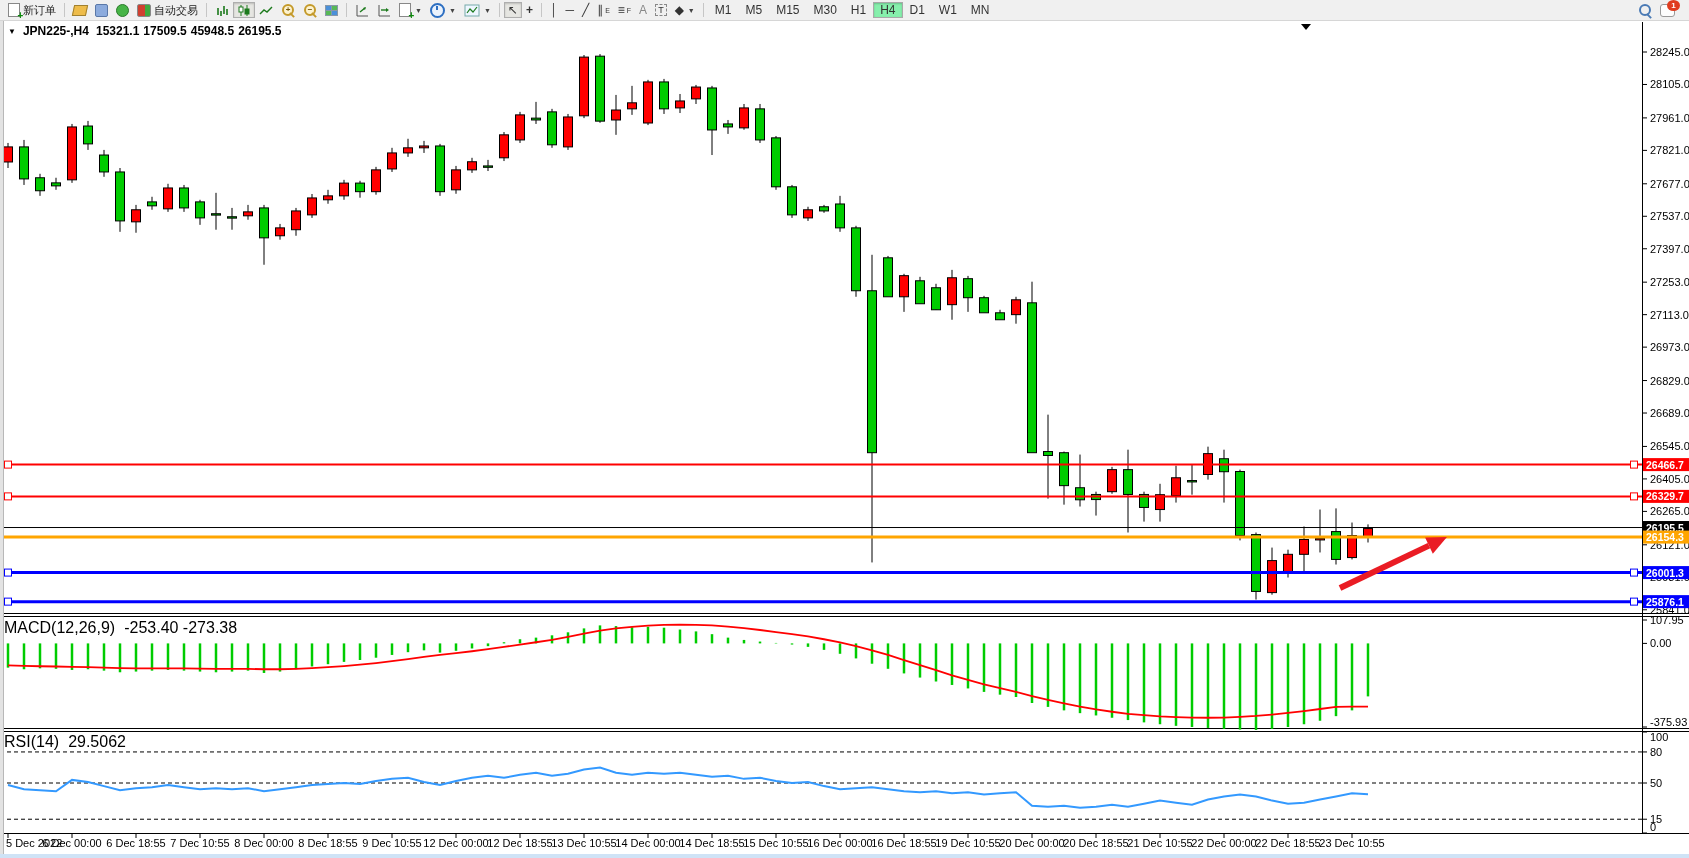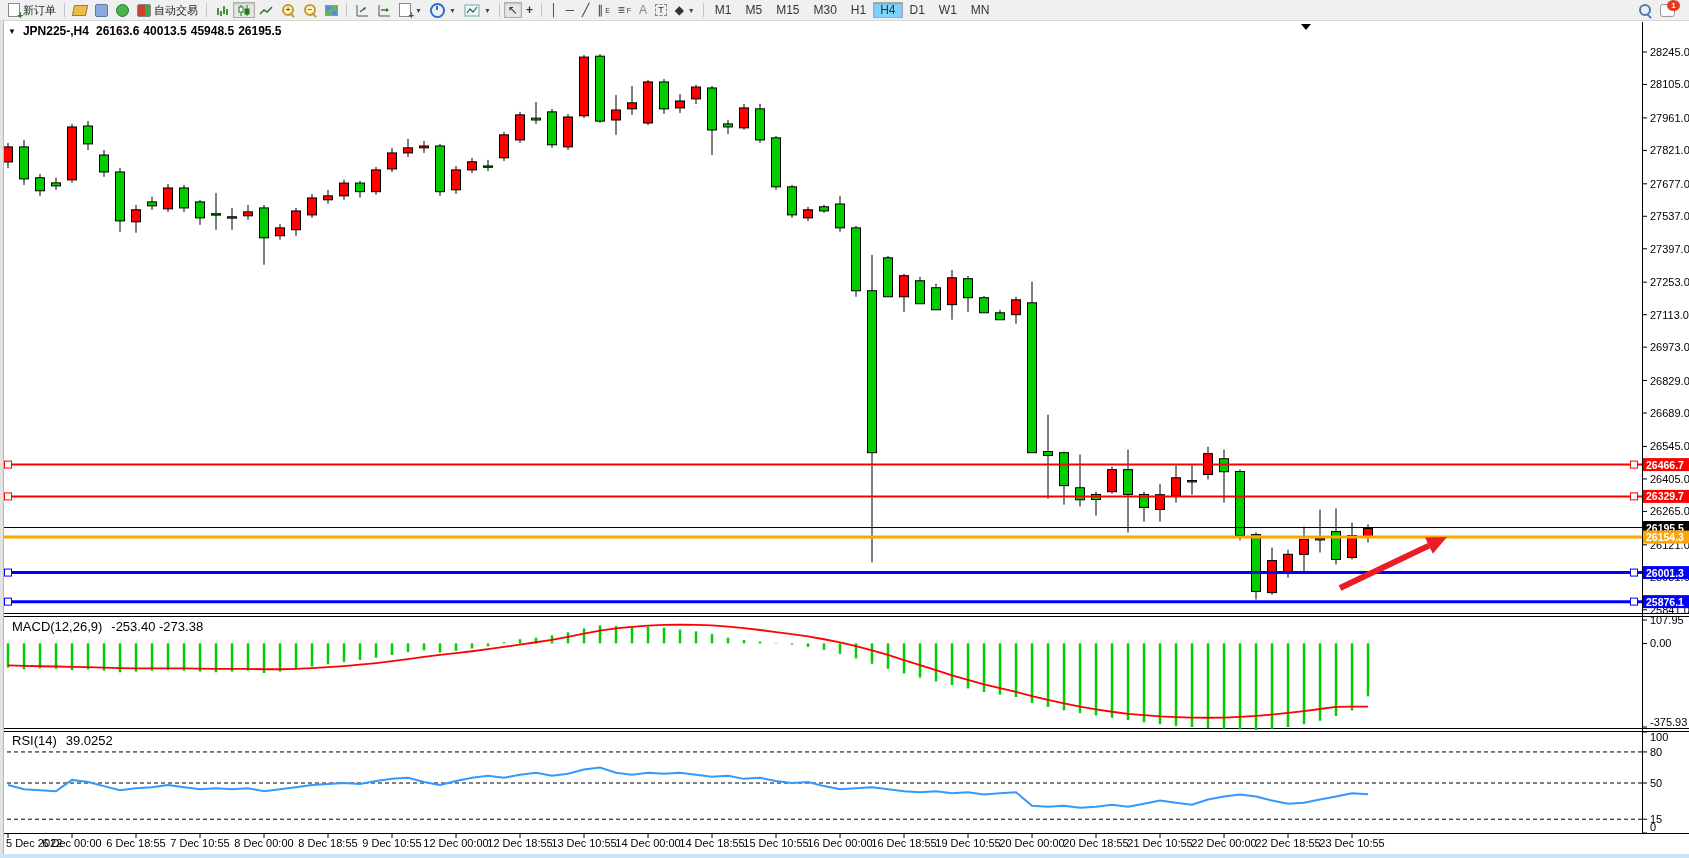--- a/index.html
+++ b/index.html
@@ -26,29 +26,29 @@
   .ic-tile i{display:block;}
   .ic-clock{position:relative;width:11px;height:11px;border:2px solid #2d6fc2;border-radius:50%;display:inline-block;background:#eaf2fc;}
   .ic-clock:after{content:"";position:absolute;left:4px;top:1px;width:2px;height:4px;background:#2d6fc2;}
   .ic-search{position:relative;width:14px;height:13px;display:inline-block;}
   .ic-search .lens{position:absolute;left:1px;top:0;width:8px;height:8px;border:2px solid #4a7ab5;border-radius:50%;}
   .ic-search .handle{position:absolute;right:0;bottom:0;width:6px;height:2px;background:#4a7ab5;transform:rotate(45deg);}
   .ic-chat{position:relative;width:13px;height:11px;border:1px solid #999;border-radius:3px;background:#fdfdfd;display:inline-block;}
   .badge{position:absolute;right:-6px;top:-5px;min-width:11px;height:11px;background:#e03c1e;border-radius:50%;color:#fff;font-weight:bold;font-size:8px;line-height:11px;text-align:center;padding:0 1px;}
   .ic-label-t{border:1px dashed #888;padding:0 2px;font-size:9px;line-height:10px;color:#333;}
   .tf-btn{display:inline-flex;align-items:center;height:16px;padding:0 6px;background:transparent;border:1px solid transparent;font-size:12px;color:#333;font-family:inherit;}
-  .tf-btn.active{background:#7dd3fc;border:1px solid #a8a8a8;box-shadow:inset 0 1px 2px rgba(0,0,0,.2);}
+  .tf-btn.active{background:#86efac;border:1px solid #a8a8a8;box-shadow:inset 0 1px 2px rgba(0,0,0,.2);}
   
   .chart-bg{position:absolute;left:0;top:19px;right:0;bottom:0;background:#fff;border-top:1px solid #9a9a9a;z-index:1;}
   .left-border{position:absolute;left:0;top:19px;bottom:0;width:3px;background:#e3e3e3;border-right:1px solid #b8b8b8;z-index:3;}
   .bottom-strip{position:absolute;left:0;right:0;bottom:0;height:4px;background:#cfe3f6;z-index:5;}
   #cv{position:absolute;left:0;top:0;z-index:2;}
   .chart-title{position:absolute;left:8px;top:24px;z-index:4;font-size:12px;font-weight:bold;color:#000;display:flex;gap:7px;align-items:center;}
   .chart-title .tri{font-size:8px;font-weight:normal;}
-  .ind-label{position:absolute;left:12px;z-index:4;font-size:13px;color:#000;display:flex;gap:9px;}
+  .ind-label{position:absolute;left:4px;z-index:4;font-size:16px;color:#000;display:flex;gap:9px;}
   #macd-label{top:619px;}
   #rsi-label{top:733px;justify-content:space-between;}
 </style>
 </head>
 <body>
 
 <div class="app">
 
   <div class="toolbar">
     <button class="tb-btn">
@@ -191,33 +191,33 @@
         </span>
     </button>
   </div>
 
   <div class="chart-bg"></div>
   <div class="left-border"></div>
 
   <div class="chart-title">
     <span class="tri">▼</span>
     <span>JPN225-,H4</span>
-    <span>26163.6</span>
-    <span style="margin-left:-3px">40013.5</span>
+    <span>15321.1</span>
+    <span style="margin-left:-3px">17509.5</span>
     <span style="margin-left:-3px">45948.5</span>
     <span style="margin-left:-3px">26195.5</span>
   </div>
 
   <div class="ind-label" id="macd-label">
     <span>MACD(12,26,9)</span>
     <span>-253.40 -273.38</span>
   </div>
   <div class="ind-label" id="rsi-label">
     <span>RSI(14)</span>
-    <span>39.0252</span>
+    <span>29.5062</span>
   </div>
 
   <svg id="cv" width="1689" height="858">
       <line x1="1642.5" y1="22" x2="1642.5" y2="833.5" stroke="#000"></line>
       <line x1="0" y1="613.5" x2="1689" y2="613.5" stroke="#000"></line>
       <line x1="0" y1="616.5" x2="1689" y2="616.5" stroke="#000"></line>
       <line x1="0" y1="728.5" x2="1689" y2="728.5" stroke="#000"></line>
       <line x1="0" y1="731.5" x2="1689" y2="731.5" stroke="#000"></line>
       <line x1="0" y1="833.5" x2="1689" y2="833.5" stroke="#000"></line>
       <line x1="1642" y1="52" x2="1647" y2="52" stroke="#000"></line>

